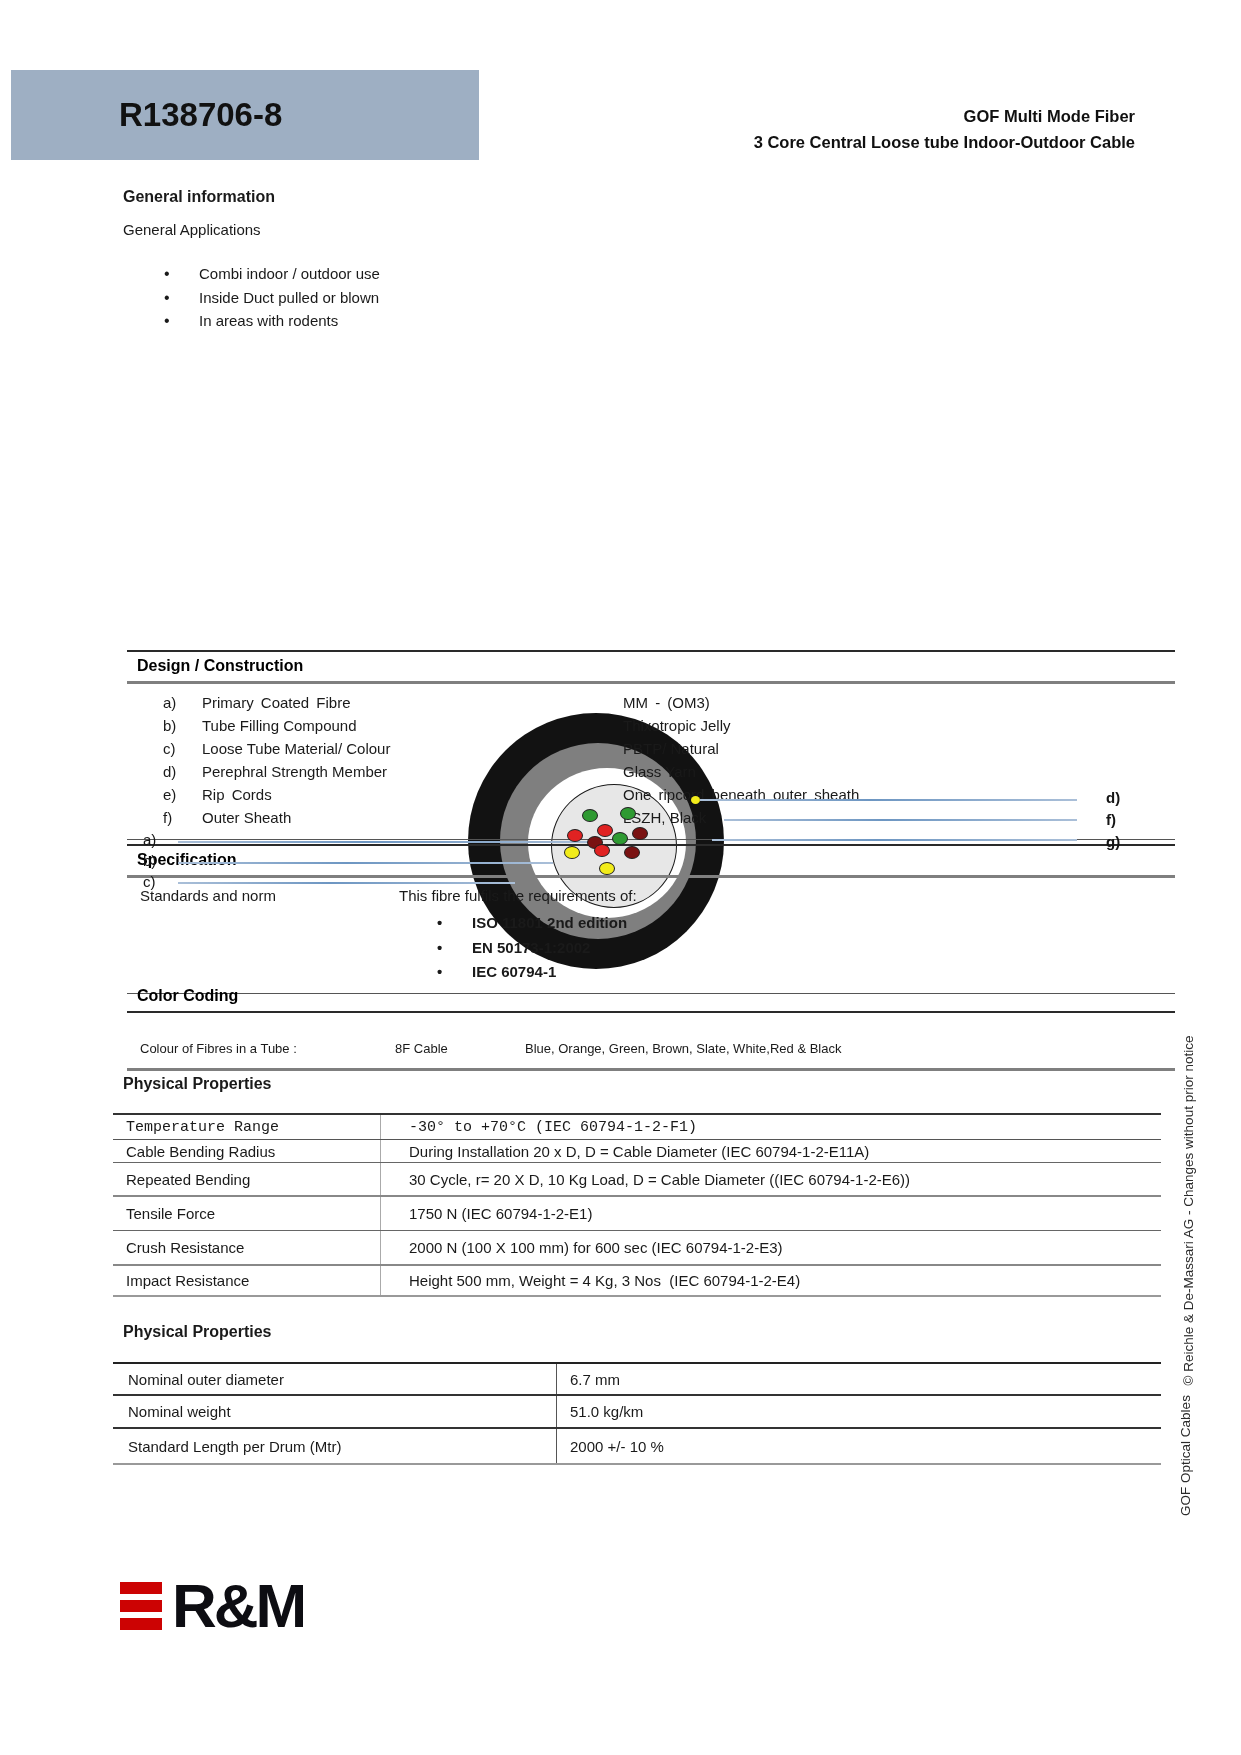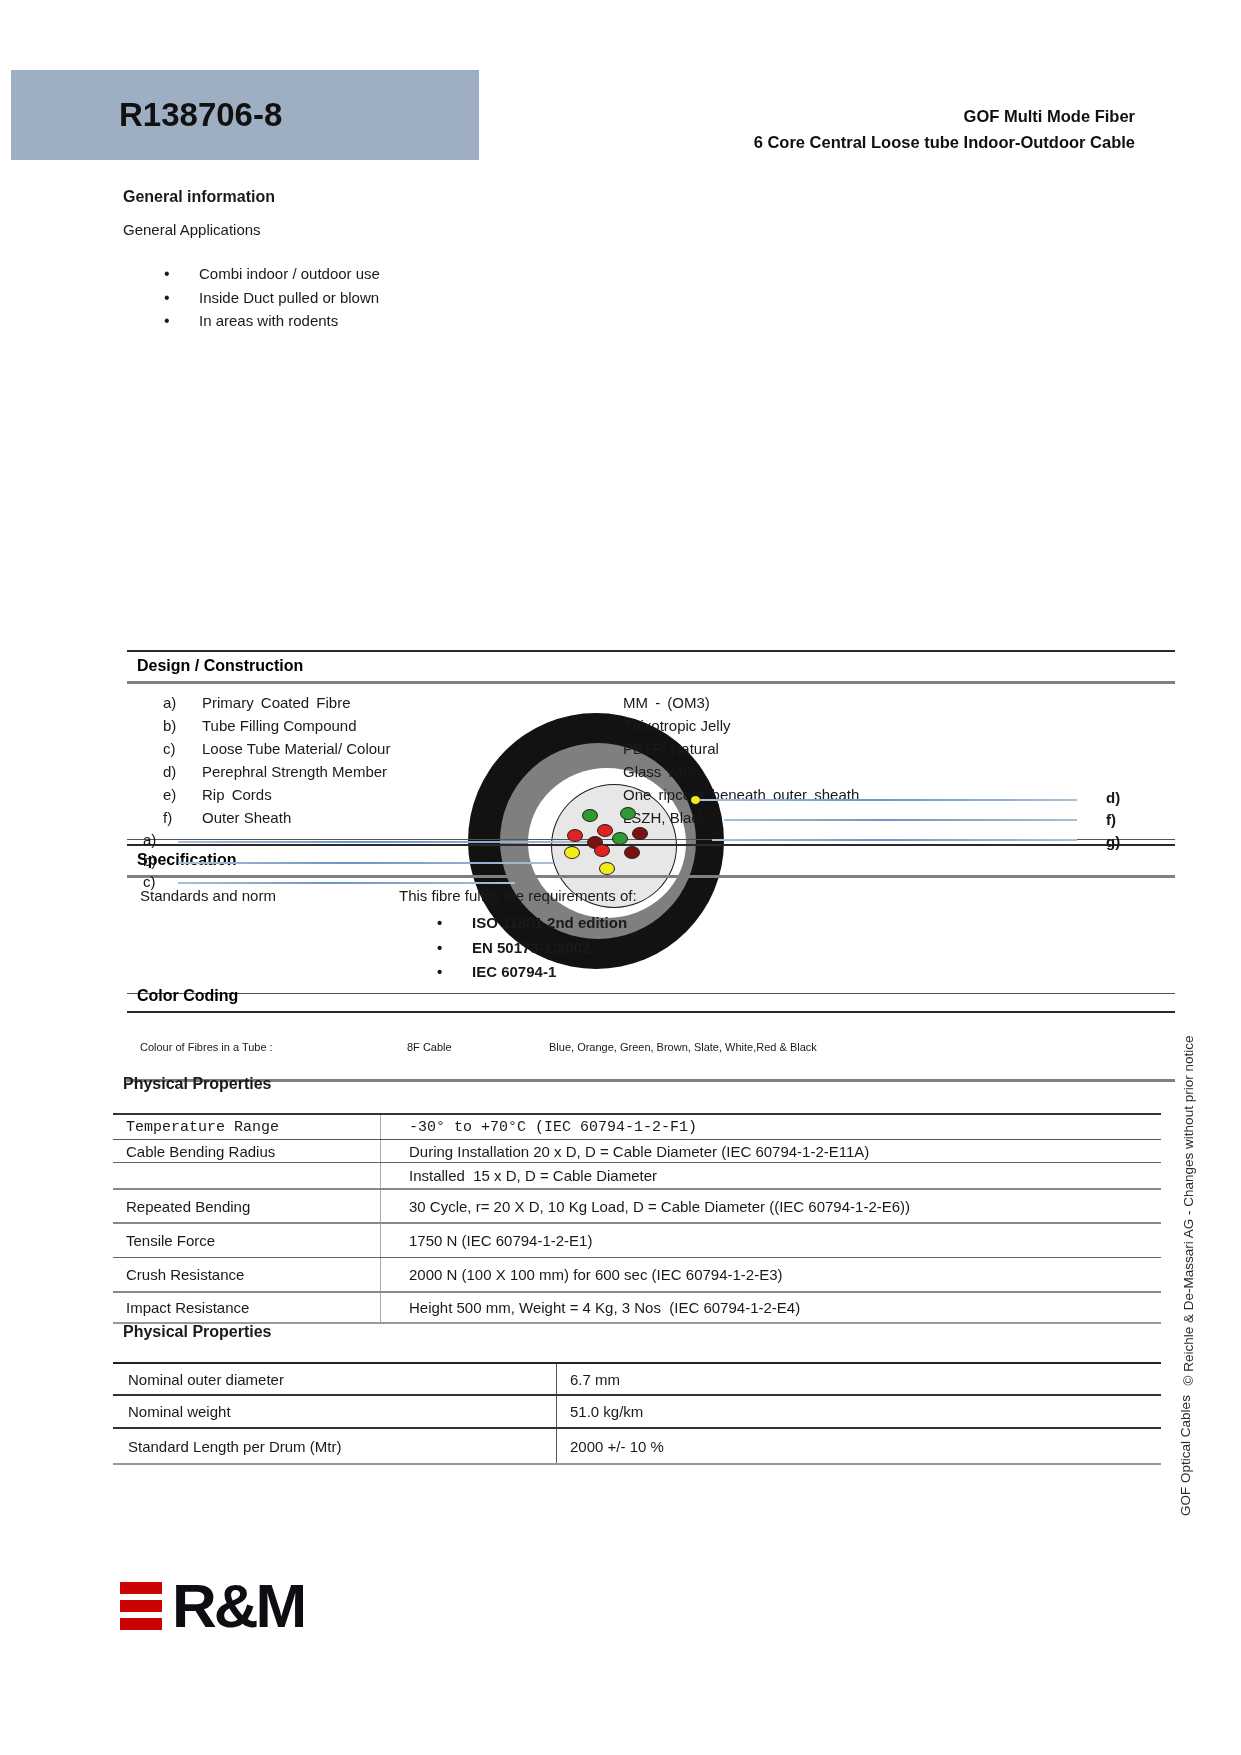--- a/index.html
+++ b/index.html
@@ -48,21 +48,21 @@
   .dc-row { display:grid; grid-template-columns:39px 421px 1fr; padding-left:36px; line-height:23px; font-size:15px; }
   .dc-row.spread { word-spacing:3px; }
 
   
   .spec-row { display:grid; grid-template-columns:259px 1fr; padding-left:13px; margin-top:9px; font-size:15px; }
   .spec-bullets { margin:7px 0 8px 0;font-weight:bold; }
   .spec-bullets div { position:relative; padding-left:73px; line-height:24.5px; font-size:15px; }
   .spec-bullets div::before { content:"•"; position:absolute; left:38px; }
 
   
-  .cc-row { display:grid; grid-template-columns:255px 130px 1fr; padding-left:13px; padding-top:28px; padding-bottom:26px; font-size:11px;gap:12px; }
+  .cc-row { display:grid; grid-template-columns:255px 130px 1fr; padding-left:13px; padding-top:28px; padding-bottom:12px; font-size:13px; }
 
   
   .pp-head { position:absolute; left:123px; font-size:16px; font-weight:bold; }
   .t1 { position:absolute; left:113px; top:1113px; width:1048px; border-top:2px solid #333; border-bottom:2.5px solid #999; }
   .t1 .row { display:grid; grid-template-columns:268px 1fr; align-items:center; font-size:15px; }
   .t1 .row .lbl { padding-left:13px; border-right:1.5px solid #aaa; align-self:stretch; display:flex; align-items:center; }
   .t1 .row .val { padding-left:28px; white-space:pre-wrap; }
   .t1 .r1 { height:24px; border-bottom:1.5px solid #555;font-family:Liberation Mono, monospace; }
   .t1 .r2 { height:22px; border-bottom:1.5px solid #666; }
   .t1 .r3 { height:25px; border-bottom:2px solid #888; }
@@ -94,21 +94,21 @@
 </head>
 <body>
 
 <div class="page">
 
   <div class="code-box">
     <span>R138706-8</span>
   </div>
   <div class="doc-titles">
     <div>GOF Multi Mode Fiber</div>
-    <div>6 Core Central Loose tube Indoor-Outdoor Cable</div>
+    <div>3 Core Central Loose tube Indoor-Outdoor Cable</div>
   </div>
 
   <div class="gen-head">General information</div>
   <div class="gen-sub">General Applications</div>
   <div class="gen-bullets">
     <div>Combi indoor / outdoor use</div>
     <div>Inside Duct pulled or blown</div>
     <div>In areas with rodents</div>
   </div>
 
@@ -215,24 +215,20 @@
   <div class="pp-head" style="top:1075px;">Physical Properties</div>
   <div class="t1">
     <div class="row r1">
       <span class="lbl">Temperature Range</span>
       <span class="val">-30° to +70°C (IEC 60794-1-2-F1)</span>
     </div>
     <div class="row r2">
       <span class="lbl">Cable Bending Radius</span>
       <span class="val">During Installation 20 x D, D = Cable Diameter (IEC 60794-1-2-E11A)</span>
     </div>
-    <div class="row r3">
-      <span class="lbl"></span>
-      <span class="val">Installed  15 x D, D = Cable Diameter</span>
-    </div>
     <div class="row r4">
       <span class="lbl">Repeated Bending</span>
       <span class="val">30 Cycle, r= 20 X D, 10 Kg Load, D = Cable Diameter ((IEC 60794-1-2-E6))</span>
     </div>
     <div class="row r5">
       <span class="lbl">Tensile Force</span>
       <span class="val">1750 N (IEC 60794-1-2-E1)</span>
     </div>
     <div class="row r6">
       <span class="lbl">Crush Resistance</span>

